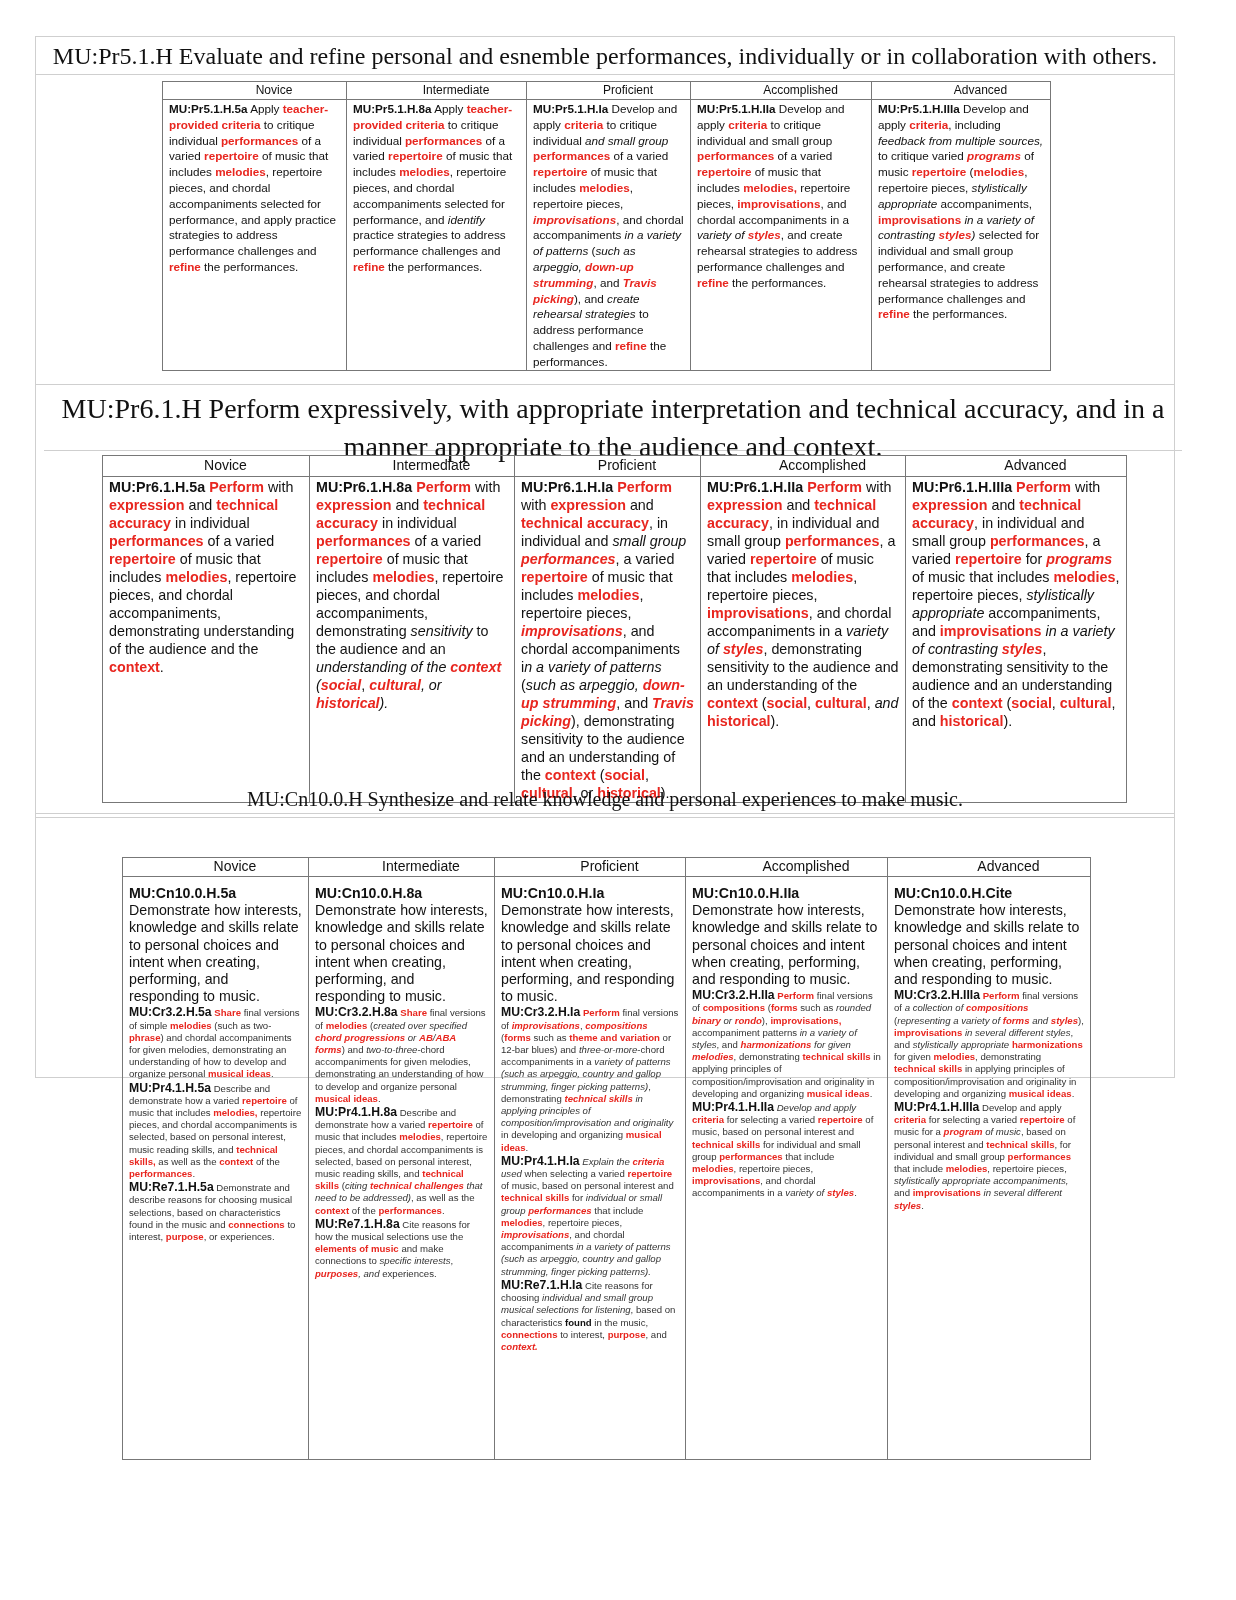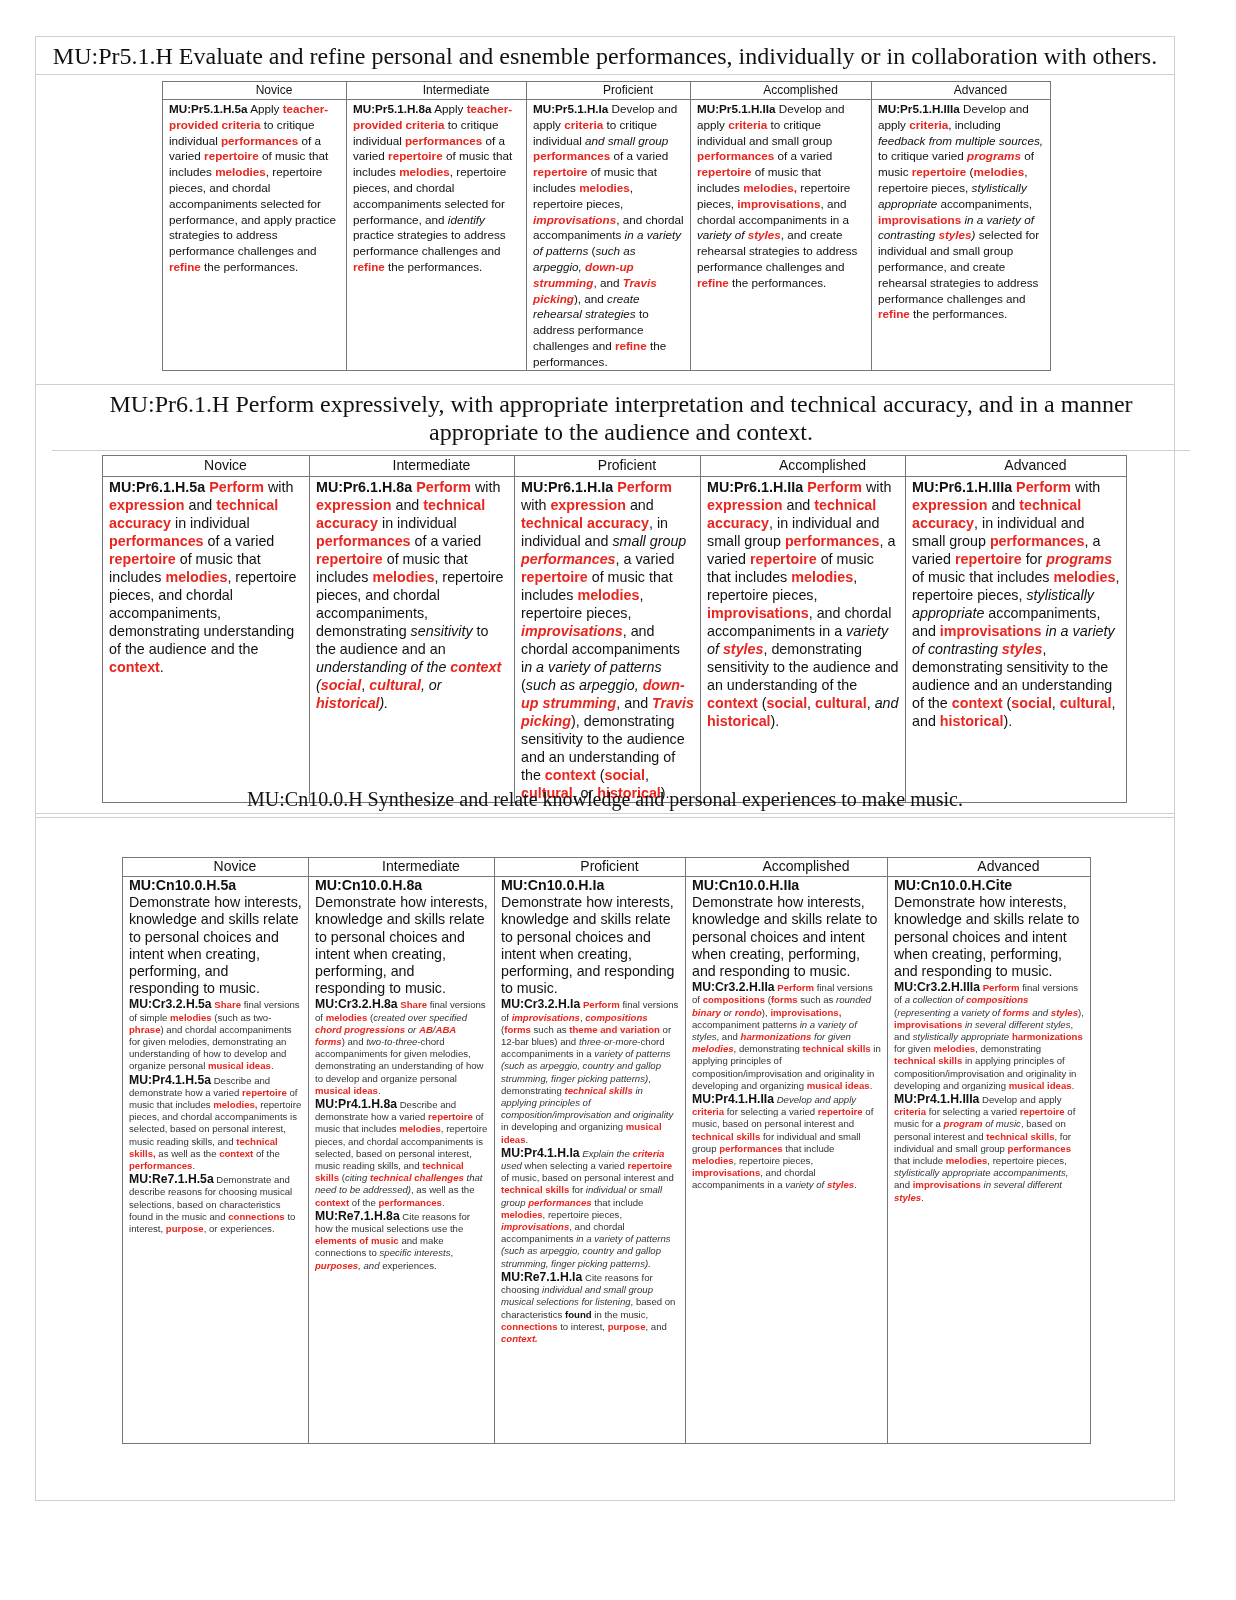--- a/index.html
+++ b/index.html
@@ -1,18 +1,18 @@
 <!DOCTYPE html>
 <html><head>
 <meta charset="utf-8">
 <style>
   html, body { margin: 0; padding: 0; background: #ffffff; }
   body { width: 1236px; height: 1600px; position: relative; overflow: hidden;
          font-family: "Liberation Sans", sans-serif; color: #111; }
-  .page { position: absolute; left: 35px; top: 36px; width: 1140px; height: 1465px;
+  .page { position: absolute; left: 35px; top: 36px; width: 1140px; height: 1042px;
           border: 1px solid #cfcfcf; box-sizing: border-box; }
   .section-title { font-family: "Liberation Serif", serif; text-align: center; color: #111;
                    border-bottom: 1px solid #cfcfcf; box-sizing: border-box; }
   .sec-sep { position: absolute; left: 0; right: 0; border-top: 1px solid #cfcfcf; }
   .std-table { position: absolute; border-collapse: collapse; table-layout: fixed; }
   .std-table th, .std-table td { border: 1px solid #777; vertical-align: top; }
   .std-table th { font-weight: normal; text-align: center; padding-left: 40px; }
   .std-table td { text-align: left; }
   .r { color: #e8261f; font-weight: bold; }
   .b { font-weight: bold; color: #111; }
@@ -23,32 +23,32 @@
   .small .code { font-size: 12px; }
 
   
   .s1-title { position: absolute; left: 0; top: 0; width: 100%; height: 38px; line-height: 38px; font-size: 24px; }
   .t1 { left: 126px; top: 44px; width: 888px; }
   .t1 th { height: 15px; font-size: 12px; line-height: 14px; }
   .t1 td { height: 252px; font-size: 11.7px; line-height: 15.8px; padding: 1px 6px 0 6px; margin-top: 48px; }
 
   
   .s2-sep { top: 347px; }
-  .s2-title { position: absolute; left: 16px; top: 348px; width: 100%; height: 66px; padding-top: 5px;
-              font-size: 24px; line-height: 28px; }
+  .s2-title { position: absolute; left: 8px; top: 348px; width: 100%; height: 66px; padding-top: 5px;
+              font-size: 28px; line-height: 38px; }
   .t2 { left: 66px; top: 418px; width: 1024px; }
   .t2 th { height: 18px; font-size: 14px; line-height: 16px; }
   .t2 td { height: 304px; font-size: 14.3px; line-height: 18px; padding: 1px 6px 0 6px; }
 
   
   .s3-sep { top: 776px; }
   .s3-title { position: absolute; left: 0; top: 743px; width: 100%; height: 38px; line-height: 38px; font-size: 20px; }
   .t3 { left: 86px; top: 820px; width: 968px; }
   .t3 th { height: 16px; font-size: 14px; line-height: 15px; }
-  .t3 td { height: 566px; padding: 0 6px; }
+  .t3 td { height: 566px; padding: 8px 6px; }
   .t3 .lead { font-size: 14.2px; line-height: 17.2px; }
   .t3 .small { font-size: 9.6px; line-height: 12.2px; }
   .t3 .small .code { font-size: 12.2px; line-height: 14px; }
 </style>
 </head>
 <body>
 
 <div class="page">
 
   <div class="section-title s1-title">MU:Pr5.1.H Evaluate and refine personal and esnemble performances, individually or in collaboration with others.</div>

